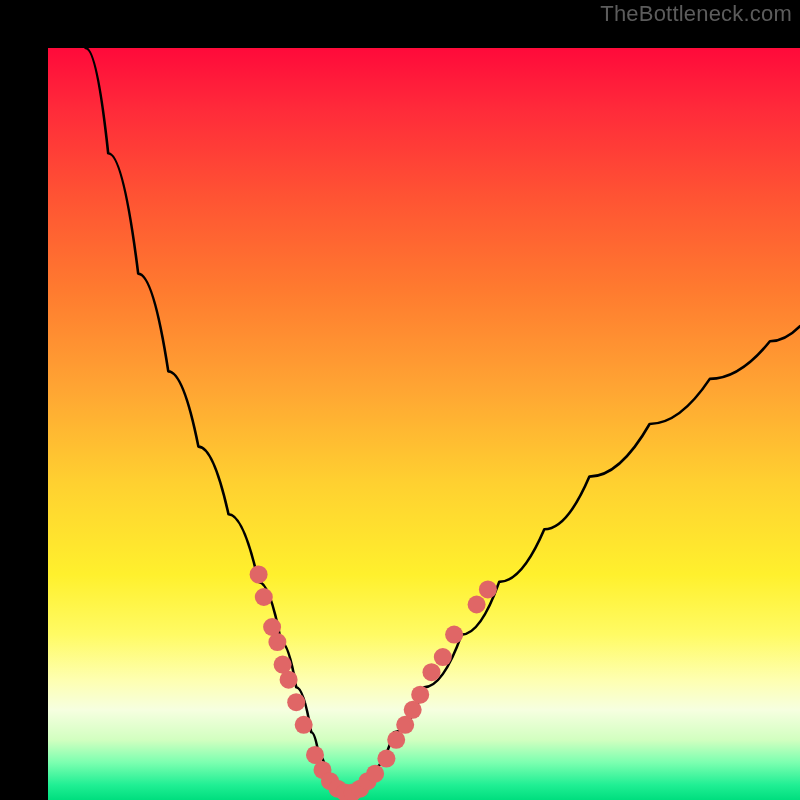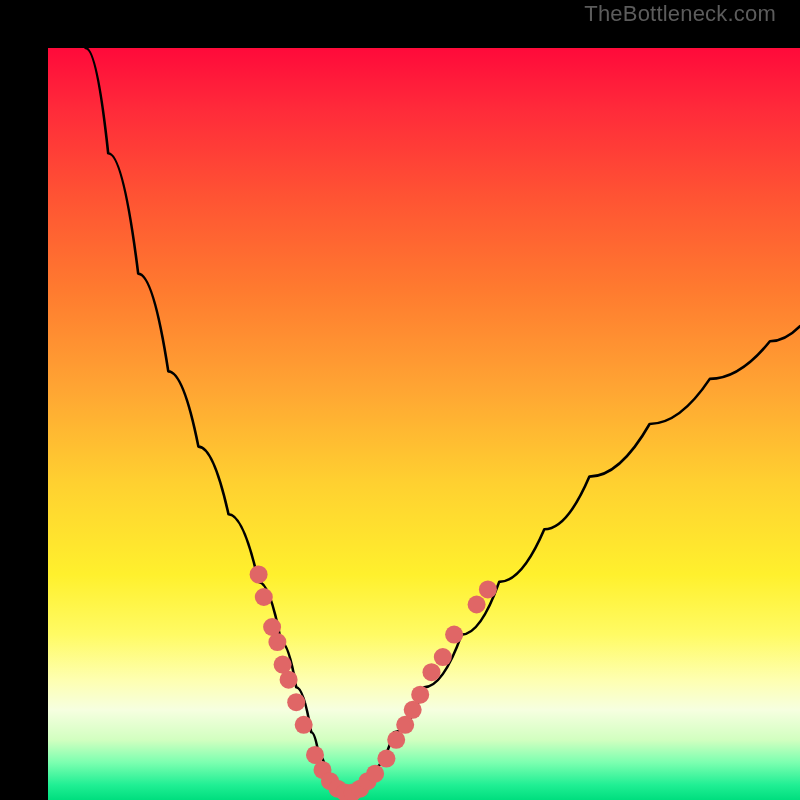--- a/index.html
+++ b/index.html
@@ -40,21 +40,21 @@
       #f6ffe0 88%,
       #d2ffc0 92%,
       #7cffb0 95%,
       #20ef94 98%,
       #00de7e 100%
     );
   }
   .watermark {
     position: absolute;
     top: 1px;
-    right: 24px;
+    right: 8px;
     color: #5c5c5c;
     font-size: 22px;
     font-weight: 500;
     letter-spacing: 0.2px;
     z-index: 5;
     user-select: none;
   }
   svg.overlay {
     position: absolute;
     top: 0;

